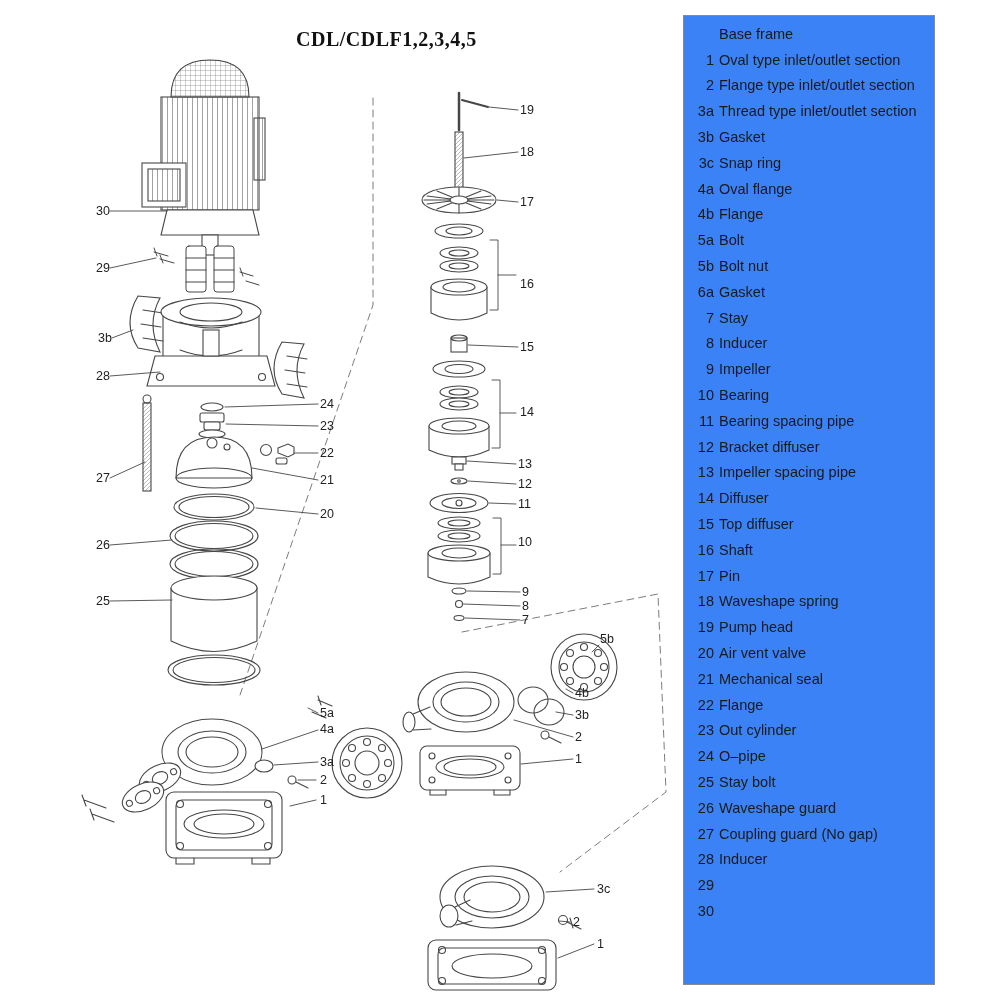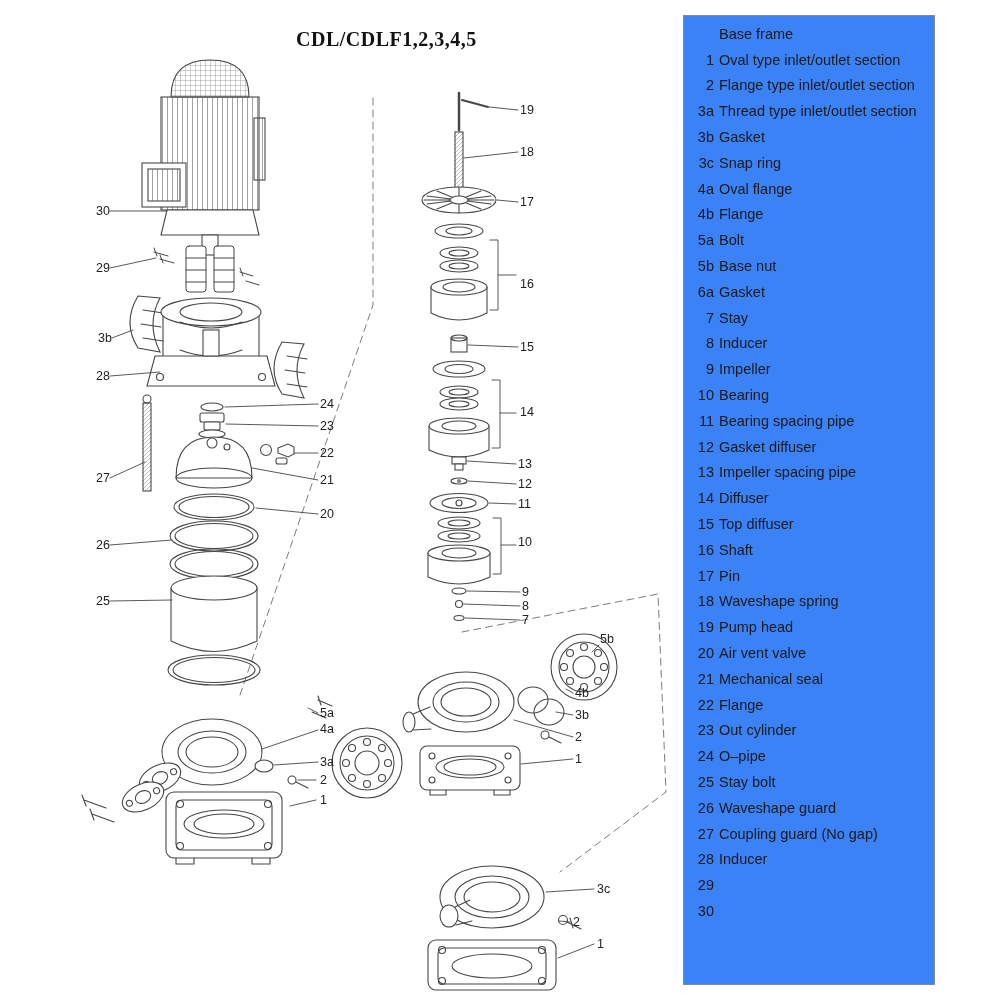--- a/index.html
+++ b/index.html
@@ -367,21 +367,21 @@
     <div class="row">
         <span class="num">4b</span>
         <span class="lbl">Flange</span>
       </div>
     <div class="row">
         <span class="num">5a</span>
         <span class="lbl">Bolt</span>
       </div>
     <div class="row">
         <span class="num">5b</span>
-        <span class="lbl">Base nut</span>
+        <span class="lbl">Bolt nut</span>
       </div>
     <div class="row">
         <span class="num">6a</span>
         <span class="lbl">Gasket</span>
       </div>
     <div class="row">
         <span class="num">7</span>
         <span class="lbl">Stay</span>
       </div>
     <div class="row">
@@ -395,21 +395,21 @@
     <div class="row">
         <span class="num">10</span>
         <span class="lbl">Bearing</span>
       </div>
     <div class="row">
         <span class="num">11</span>
         <span class="lbl">Bearing spacing pipe</span>
       </div>
     <div class="row">
         <span class="num">12</span>
-        <span class="lbl">Gasket diffuser</span>
+        <span class="lbl">Bracket diffuser</span>
       </div>
     <div class="row">
         <span class="num">13</span>
         <span class="lbl">Impeller spacing pipe</span>
       </div>
     <div class="row">
         <span class="num">14</span>
         <span class="lbl">Diffuser</span>
       </div>
     <div class="row">

